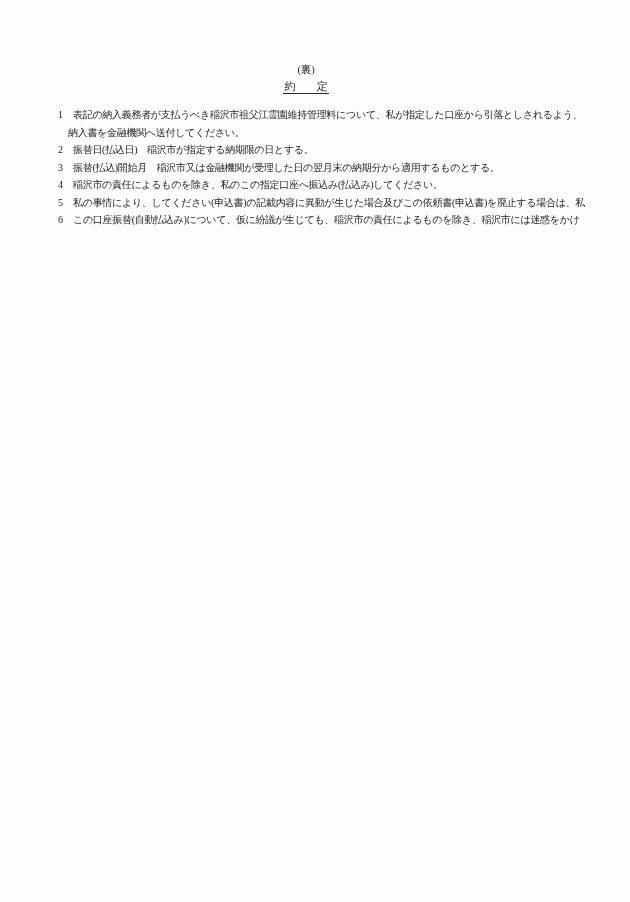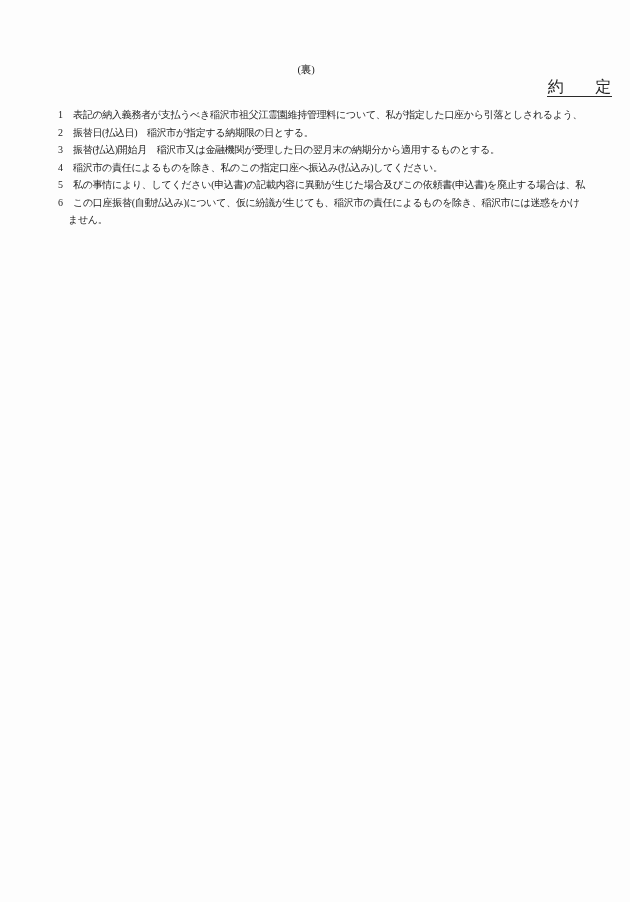--- a/index.html
+++ b/index.html
@@ -26,24 +26,23 @@
     left: 0;
     width: 612px;
     text-align: center;
   }
   .side-label {
     font-size: 10.5px;
     line-height: 17px;
     letter-spacing: -0.2px;
   }
   .doc-title {
-    font-size: 16px;
+    font-size: 11px;
     line-height: 17px;
     letter-spacing: -0.2px;
-    text-align: right;
   }
   .title-text {
     border-bottom: 1px solid #2a2a2a;
     padding: 0 1px 1px 1px;
   }
   .terms {
     position: absolute;
     left: 58px;
     top: 106px;
     width: 525px;
@@ -73,31 +72,31 @@
   <div class="doc-header">
     <div class="side-label">(裏)</div>
     <div class="doc-title">
       <span class="title-text">約　　定</span>
     </div>
   </div>
 
   <div class="terms">
       <div class="item">
         <div class="line first"><span class="num">1</span><span>表記の納入義務者が支払うべき稲沢市祖父江霊園維持管理料について、私が指定した口座から引落としされるよう、</span></div>
+        <div class="line cont">納入書を金融機関へ送付してください。</div>
       </div>
       <div class="item">
         <div class="line first"><span class="num">2</span><span>振替日(払込日)　稲沢市が指定する納期限の日とする。</span></div>
       </div>
       <div class="item">
         <div class="line first"><span class="num">3</span><span>振替(払込)開始月　稲沢市又は金融機関が受理した日の翌月末の納期分から適用するものとする。</span></div>
       </div>
       <div class="item">
         <div class="line first"><span class="num">4</span><span>稲沢市の責任によるものを除き、私のこの指定口座へ振込み(払込み)してください。</span></div>
       </div>
       <div class="item">
         <div class="line first"><span class="num">5</span><span>私の事情により、してください(申込書)の記載内容に異動が生じた場合及びこの依頼書(申込書)を廃止する場合は、私</span></div>
       </div>
       <div class="item">
         <div class="line first"><span class="num">6</span><span>この口座振替(自動払込み)について、仮に紛議が生じても、稲沢市の責任によるものを除き、稲沢市には迷惑をかけ</span></div>
-        <div class="line cont">ません。</div>
       </div>
     </div>
 </div>
 
 </body></html>

